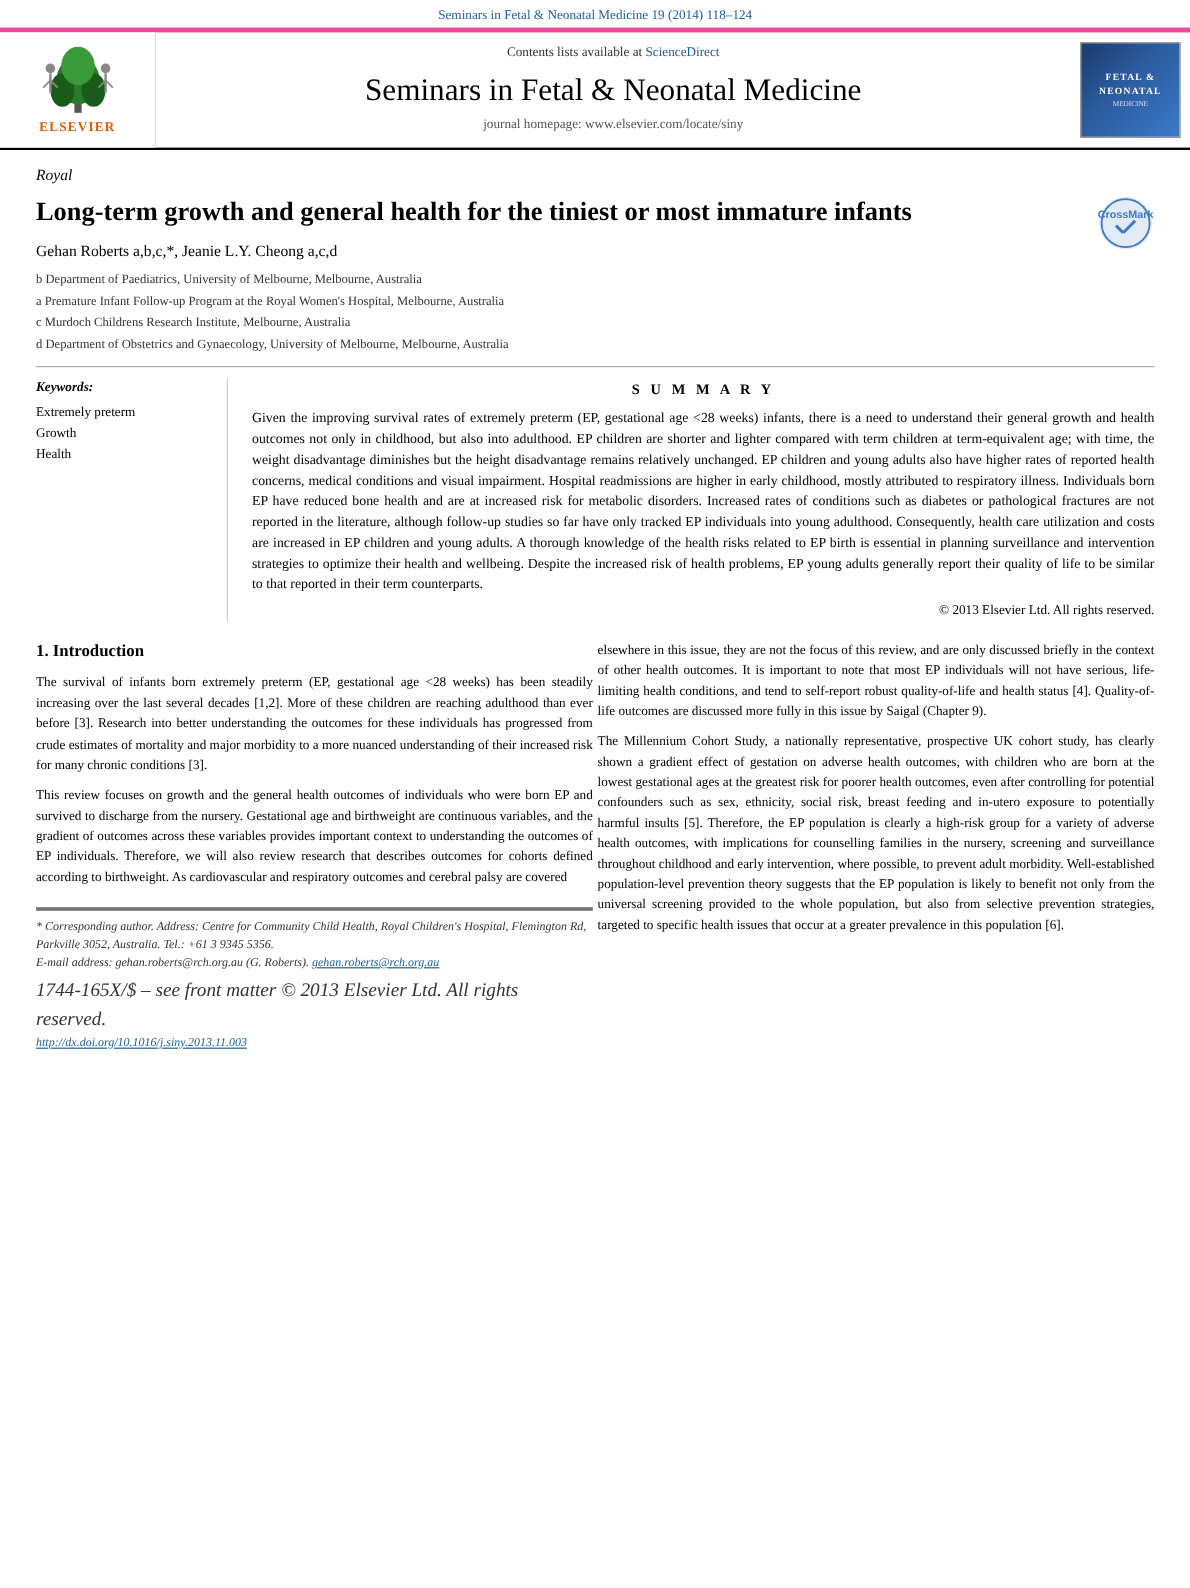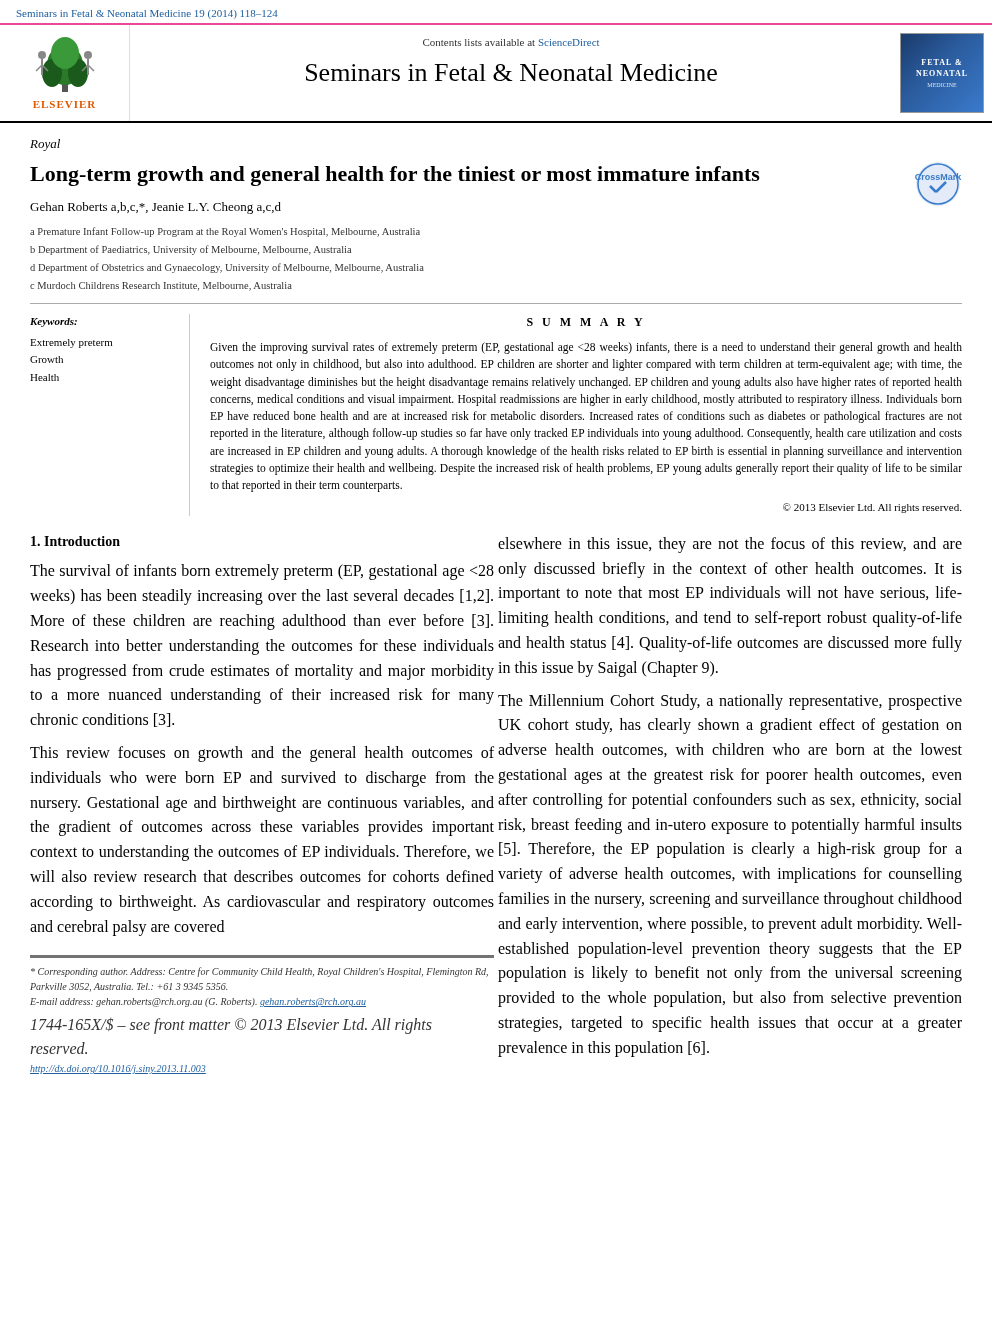--- a/index.html
+++ b/index.html
@@ -7,24 +7,25 @@
       font-family: 'Times New Roman', Times, serif;
       background: #fff;
       color: #000;
       width: 992px;
       min-height: 1323px;
       font-size: 13px;
       line-height: 1.4;
     }
     .top-bar {
       background: #fff;
+      text-align: center;
       padding: 6px 16px 2px;
       font-size: 11px;
       color: #2060a0;
-      border-bottom: 2px solid #ec4899;
+      border-bottom: 4px solid #ec4899;
     }
     .journal-header {
       display: flex;
       align-items: stretch;
       border-bottom: 2px solid #000;
       padding: 0;
     }
     .header-left {
       width: 130px;
       background: #fff;
@@ -199,21 +200,21 @@
     .body-right {
       flex: 1;
     }
     .section-title {
       font-size: 14px;
       font-weight: bold;
       margin-bottom: 8px;
       color: #000;
     }
     .body-text {
-      font-size: 16px;
+      font-size: 11px;
       line-height: 1.55;
       color: #000;
       text-align: justify;
       margin-bottom: 8px;
     }
     .footnote-area {
       border-top: 3px solid #737373;
       margin-top: 16px;
       padding-top: 6px;
       font-size: 10px;
@@ -264,20 +265,21 @@
       </svg>
       <div class="elsevier-text">ELSEVIER</div>
     </div>
   </div>
   <div class="header-center">
     <div class="content-line">
       <span>Contents lists available at</span>
       <a href="#">ScienceDirect</a>
     </div>
     <div class="journal-title">Seminars in Fetal &amp; Neonatal Medicine</div>
+    <div class="journal-homepage">journal homepage: www.elsevier.com/locate/siny</div>
   </div>
   <div class="header-right">
     <div class="journal-cover">
       <span style="font-size:8px; font-weight:bold; letter-spacing:1px;">FETAL &amp; NEONATAL</span>
       <div style="font-size:6px; margin-top:2px; opacity:0.8;">MEDICINE</div>
     </div>
   </div>
 </div>
 
 <div class="main-content">
@@ -290,24 +292,24 @@
       <circle cx="24" cy="24" r="20" fill="none" stroke="#3a7bcb" stroke-width="1.5"></circle>
       <text x="24" y="20" text-anchor="middle" font-size="9" fill="#3a7bcb" font-family="Arial">CrossMark</text>
       <line x1="16" y1="26" x2="22" y2="32" stroke="#3a7bcb" stroke-width="2.5"></line>
       <line x1="22" y1="32" x2="32" y2="22" stroke="#3a7bcb" stroke-width="2.5"></line>
     </svg>
   </div>
   <div class="authors">
     <span>Gehan Roberts a,b,c,*, Jeanie L.Y. Cheong a,c,d</span>
   </div>
   <div class="affiliations">
+    <div>b Department of Paediatrics, University of Melbourne, Melbourne, Australia</div>
     <div>a Premature Infant Follow-up Program at the Royal Women's Hospital, Melbourne, Australia</div>
-    <div>b Department of Paediatrics, University of Melbourne, Melbourne, Australia</div>
+    <div>c Murdoch Childrens Research Institute, Melbourne, Australia</div>
     <div>d Department of Obstetrics and Gynaecology, University of Melbourne, Melbourne, Australia</div>
-    <div>c Murdoch Childrens Research Institute, Melbourne, Australia</div>
   </div>
 
   <hr class="divider">
 
   <div class="two-col">
     <div class="keywords-col">
       <div class="keywords-title">Keywords:</div>
       <div class="keywords-list">
         <div>Extremely preterm</div>
         <div>Growth</div>

